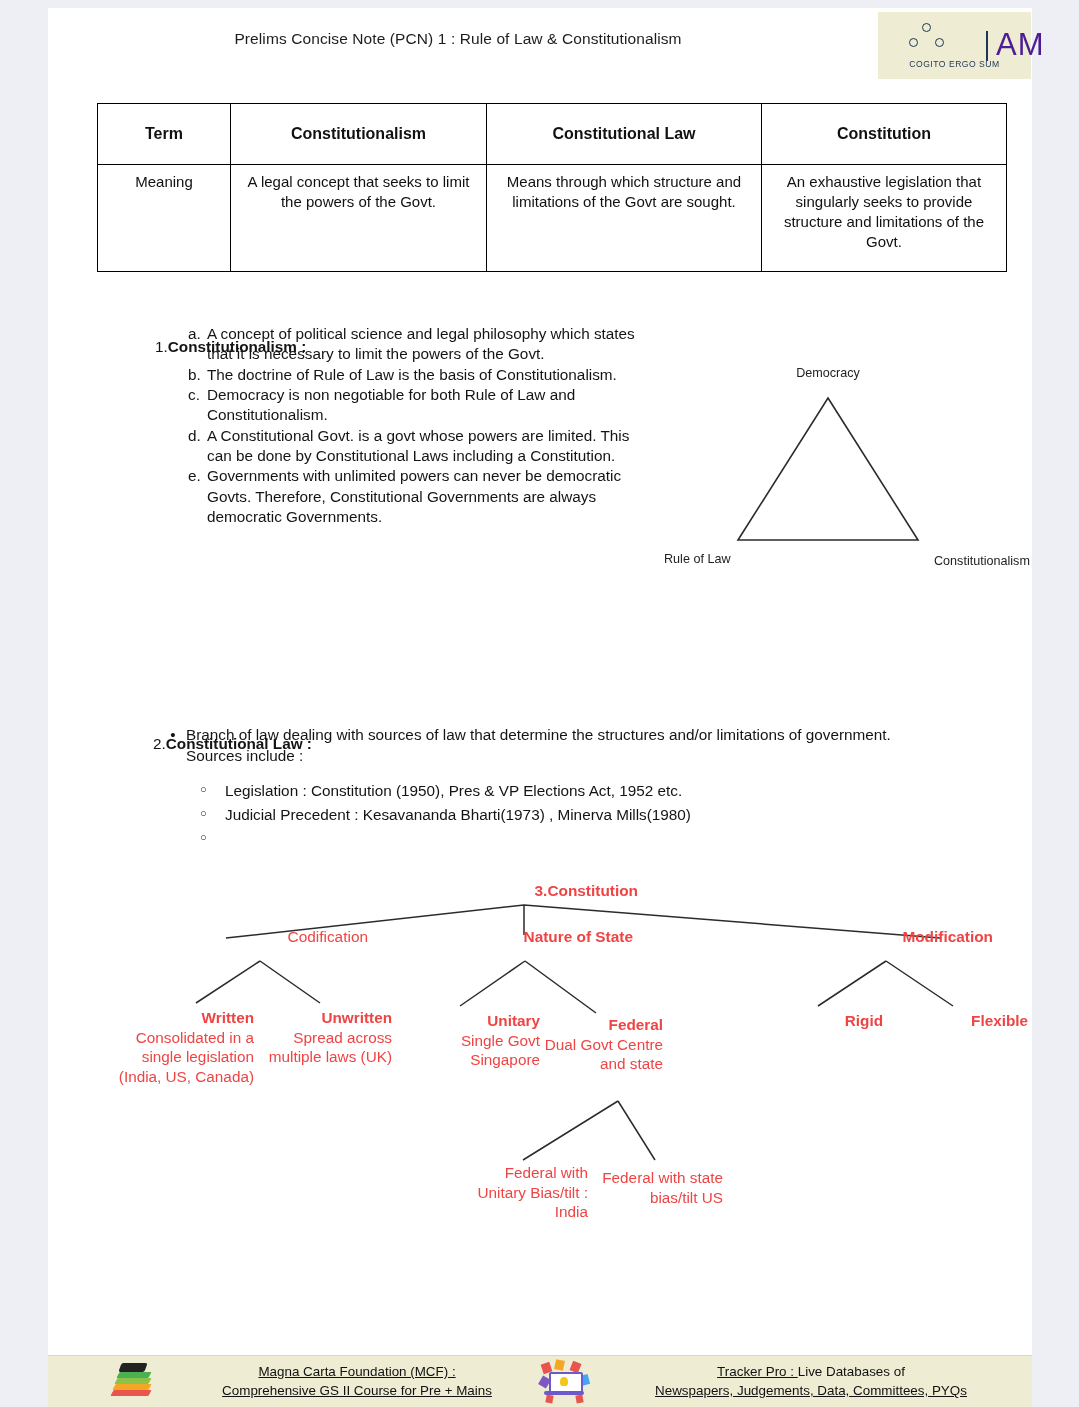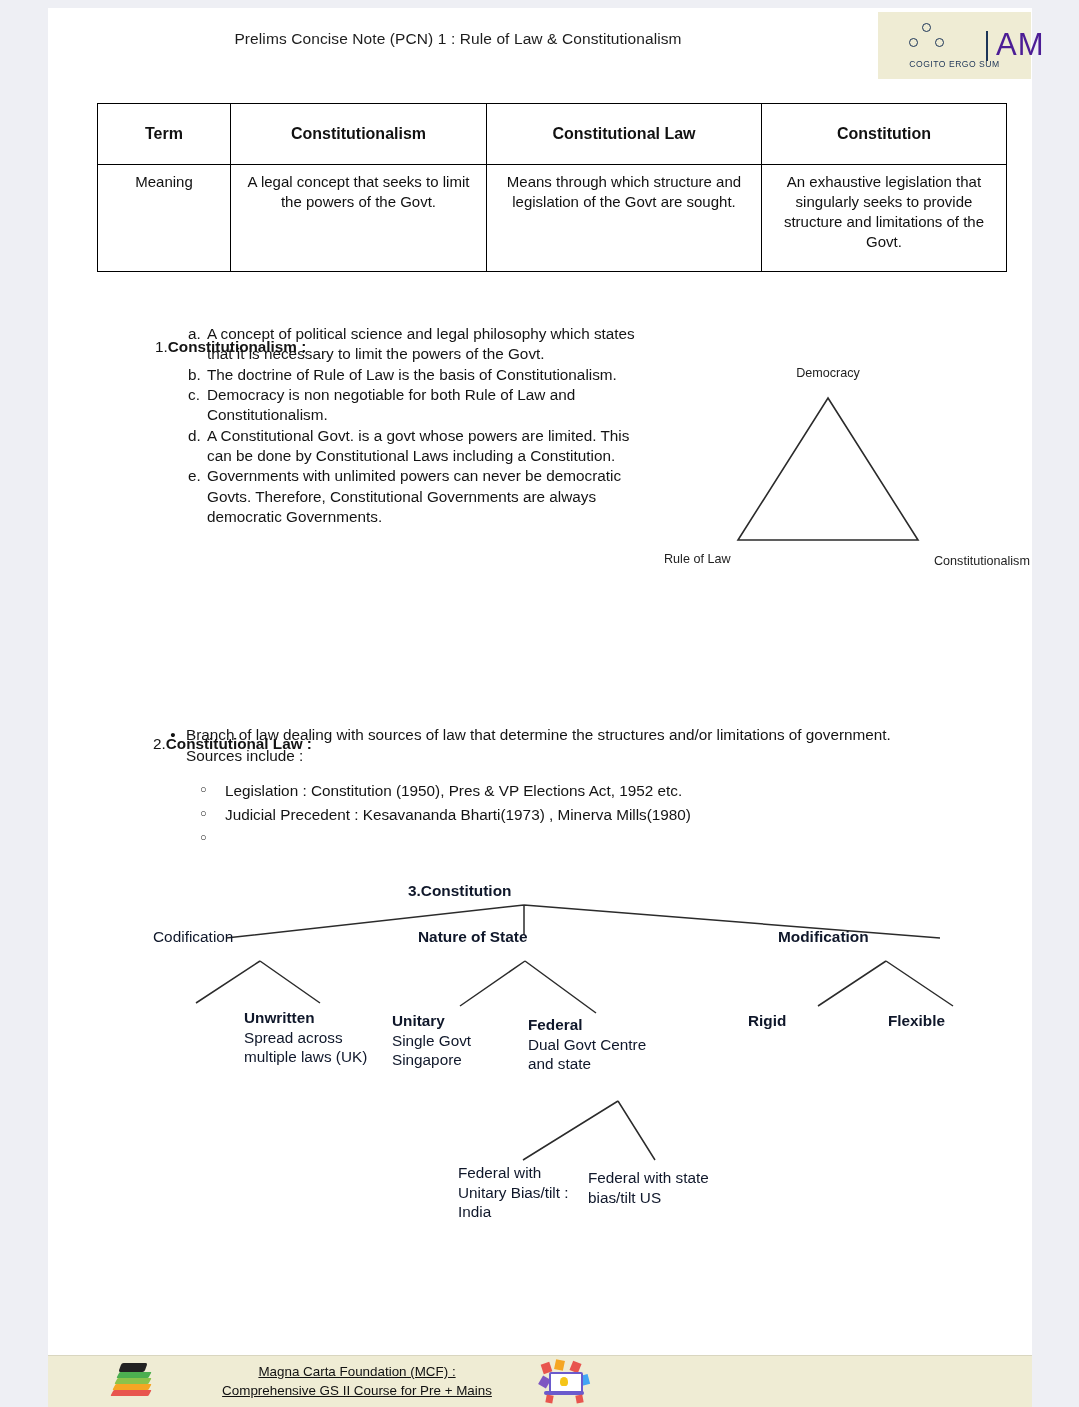--- a/index.html
+++ b/index.html
@@ -66,21 +66,21 @@
   #sec2-sublist{position:absolute;left:152px;top:771px;width:780px;}
   .sub-item{display:flex;font-size:15.3px;line-height:1.58;color:#141414;}
   .sub-marker{width:25px;flex:0 0 25px;font-size:11px;line-height:1.9;}
   
   #tri-fig{position:absolute;left:580px;top:352px;width:400px;height:225px;}
   #tri-label-top{position:absolute;left:140px;top:6px;width:120px;text-align:center;font-size:12.6px;color:#222;}
   #tri-label-left{position:absolute;left:36px;top:192px;font-size:12.6px;color:#222;}
   #tri-label-right{position:absolute;left:306px;top:194px;font-size:12.6px;color:#222;}
   
   #tree{position:absolute;left:0;top:865px;width:984px;height:430px;}
-  .node{position:absolute;text-align:left;font-size:15.3px;color:#0f172a;line-height:1.28;}
+  .node{position:absolute;text-align:right;font-size:15.3px;color:#ef4444;line-height:1.28;}
   .node .hd{font-weight:bold;}
   .node .sb{font-weight:normal;}
   #n-root{left:360px;top:8px;width:230px;font-weight:bold;font-size:15.4px;}
   #n-codification{left:105px;top:54px;width:215px;font-weight:normal;font-size:15.4px;}
   #n-nature{left:370px;top:54px;width:215px;font-weight:bold;font-size:15.4px;}
   #n-modification{left:730px;top:54px;width:215px;font-weight:bold;font-size:15.4px;}
   #n-written{left:58px;top:135px;width:148px;}
   #n-unwritten{left:196px;top:135px;width:148px;}
   #n-unitary{left:344px;top:138px;width:148px;}
   #n-federal{left:480px;top:142px;width:135px;}
@@ -145,21 +145,21 @@
     <tbody>
         <tr class="hdr">
       <td class="c1">Term</td>
       <td class="c2">Constitutionalism</td>
       <td class="c3">Constitutional Law</td>
       <td class="c4">Constitution</td>
     </tr>
     <tr class="body">
       <td class="c1 term-cell">Meaning</td>
       <td class="c2">A legal concept that seeks to limit the powers of the Govt.</td>
-      <td class="c3">Means through which structure and legislation of the Govt are sought.</td>
+      <td class="c3">Means through which structure and limitations of the Govt are sought.</td>
       <td class="c4">An exhaustive legislation that singularly seeks to provide structure and limitations of the Govt.</td>
     </tr>
   </tbody>
     </table>
 
   <div class="sec" id="sec1-title">
     <span class="num">1.</span><span>Constitutionalism :</span>
   </div>
 
   <div id="sec1-list">
@@ -231,20 +231,24 @@
 
         <path d="M570,228 L475,287 M570,228 L607,287"></path>
       </g>
     </svg>
 
     <div class="node" id="n-root">3.Constitution</div>
     <div class="node" id="n-codification">Codification</div>
     <div class="node" id="n-nature">Nature of State</div>
     <div class="node" id="n-modification">Modification</div>
 
+    <div class="node" id="n-written">
+      <div class="hd">Written</div>
+      <div class="sb">Consolidated in a single legislation (India, US, Canada)</div>
+    </div>
 
     <div class="node" id="n-unitary">
       <div class="hd">Unitary</div>
       <div class="sb">Single Govt Singapore</div>
     </div>
 
     <div class="node" id="n-unwritten">
       <div class="hd">Unwritten</div>
       <div class="sb">Spread across multiple laws (UK)</div>
     </div>
@@ -284,16 +288,20 @@
         <span class="pp" id="pp2"></span>
         <span class="pp" id="pp3"></span>
         <span class="pp" id="pp4"></span>
         <span class="pp" id="pp5"></span>
         <span class="lp" id="lp-screen"></span>
         <span class="lp" id="lp-bulb"></span>
         <span class="lp" id="lp-base"></span>
         <span class="pp" id="pp6"></span>
         <span class="pp" id="pp7"></span>
       </div>
+      <div class="f-text">
+        <span class="u">Tracker Pro : </span><span class="b">Live Databases of</span><br>
+        <span class="u">Newspapers, Judgements, Data, Committees, PYQs </span>
+      </div>
     </div>
   </div>
 
 </div>
 
 </body></html>

